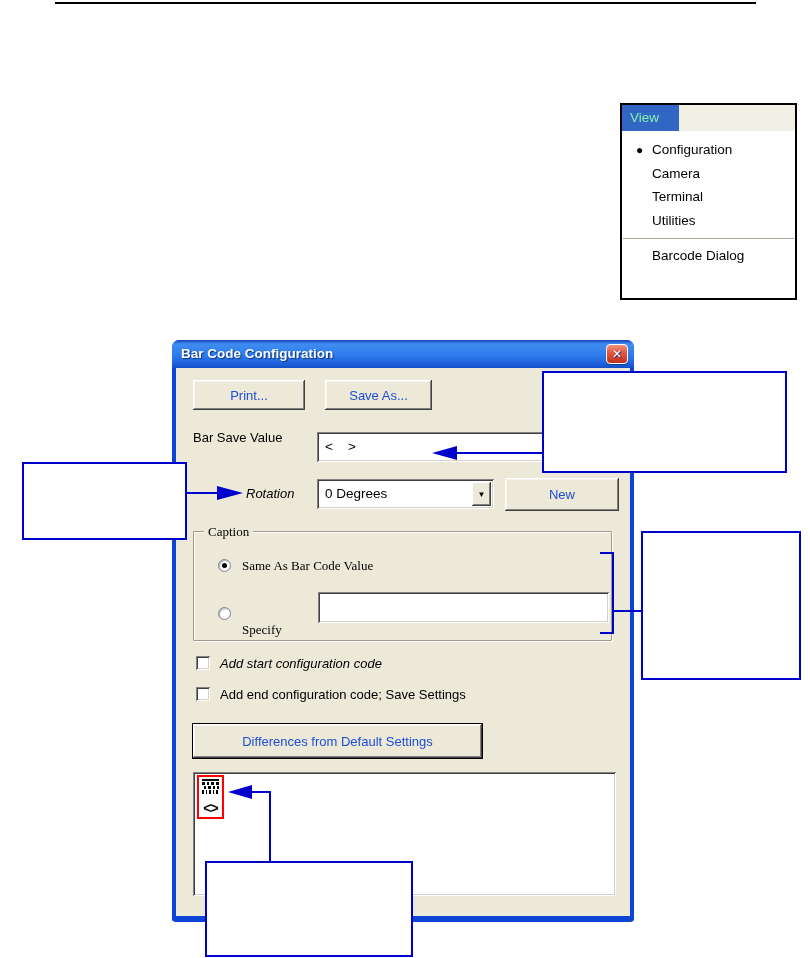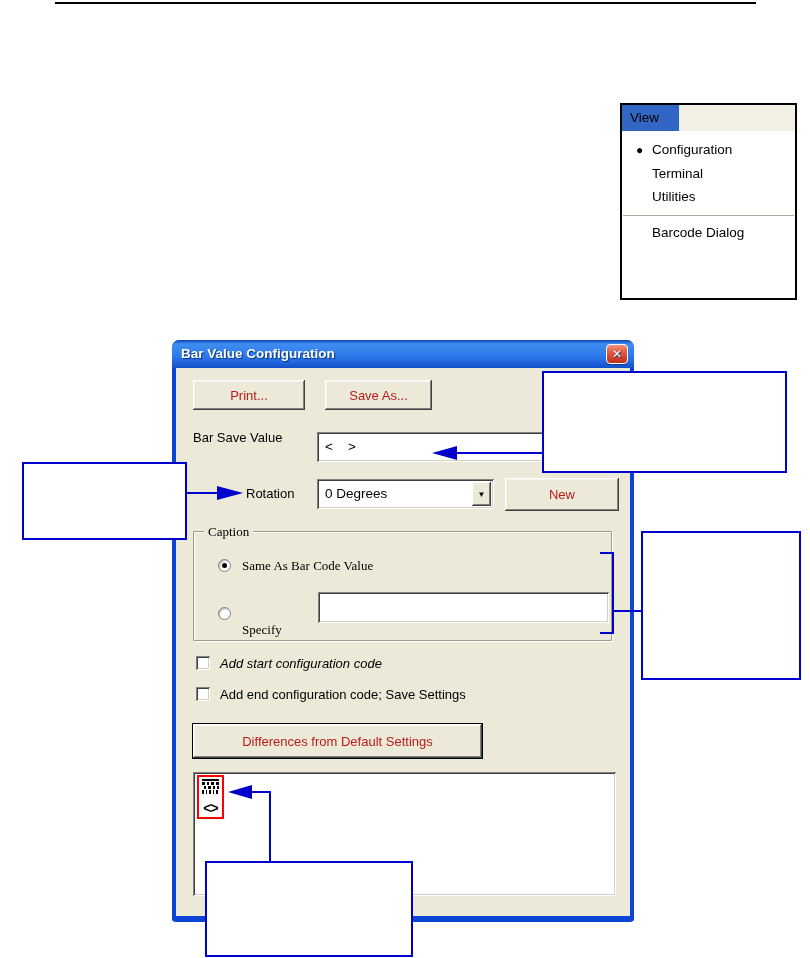--- a/index.html
+++ b/index.html
@@ -10,21 +10,21 @@
   }
   .abs{position:absolute;}
 
   
   #top-rule{left:55px;top:2px;width:701px;height:2px;background:#000;}
 
   
   #view-menu{left:620px;top:103px;width:177px;height:197px;background:#fff;
     border:2px solid #000;box-sizing:border-box;}
   #view-menubar{height:26px;background:#F2F0E4;display:flex;}
-  #view-menu-title{width:57px;height:26px;background:#3166C5;color:#000000;
+  #view-menu-title{width:57px;height:26px;background:#3166C5;color:#86efac;
     font-size:13.5px;line-height:26px;padding-left:8px;box-sizing:border-box;}
   .menu-items{padding-top:7px;}
   .menu-item{height:23.5px;position:relative;display:flex;align-items:center;
     padding-left:30px;font-size:13.5px;color:#000;}
   .menu-bullet{position:absolute;left:14px;top:50%;transform:translateY(-50%);
     font-size:12px;color:#000;}
   .menu-separator{height:1px;background:#ACA899;margin:6px 1px 5px 1px;}
 
   
   #xp-window{left:172px;top:340px;width:462px;height:582px;box-sizing:border-box;
@@ -37,21 +37,21 @@
     color:#fff;font-weight:bold;font-size:13.5px;line-height:28px;padding-left:9px;
     text-shadow:1px 1px 1px #09327E;}
   #close-button{position:absolute;right:6px;top:4px;width:22px;height:20px;box-sizing:border-box;
     border:1px solid #fff;border-radius:4px;
     background:linear-gradient(180deg,#F2947C 0%,#E25A41 40%,#CB3A22 85%,#B83418 100%);
     color:#fff;font-weight:bold;font-size:12px;line-height:18px;text-align:center;
     box-shadow:0 1px 1px rgba(0,0,0,.35);}
   #client{position:absolute;left:0;top:28px;width:454px;height:548px;background:#ECE9D8;}
 
   
-  .btn3d{background:#ECE9D8;color:#b91c1c;font-size:13px;text-align:center;box-sizing:border-box;
+  .btn3d{background:#ECE9D8;color:#1d4ed8;font-size:13px;text-align:center;box-sizing:border-box;
     box-shadow:inset -1px -1px 0 #404040,inset 1px 1px 0 #ffffff,inset -2px -2px 0 #808080,inset 2px 2px 0 #F5F4EE;
     display:flex;align-items:center;justify-content:center;}
   .btn-default{box-shadow:0 0 0 1px #000, inset -1px -1px 0 #404040,inset 1px 1px 0 #ffffff,inset -2px -2px 0 #808080,inset 2px 2px 0 #F5F4EE;}
   .sunken{background:#fff;box-sizing:border-box;
     box-shadow:inset 1px 1px 0 #808080,inset -1px -1px 0 #fff,inset 2px 2px 0 #404040,inset -2px -2px 0 #D4D0C8;}
   .label{font-size:13px;color:#000;white-space:nowrap;}
   .field-text{font-size:13.5px;color:#000;padding:7px 0 0 8px;white-space:pre;}
 
   .combo-btn{position:absolute;right:3px;top:3px;width:19px;height:24px;background:#ECE9D8;
     box-shadow:inset -1px -1px 0 #404040,inset 1px 1px 0 #ffffff,inset -2px -2px 0 #808080;
@@ -89,50 +89,53 @@
 <div class="abs" id="view-menu">
   <div id="view-menubar">
     <div id="view-menu-title">View</div>
   </div>
   <div class="menu-items">
     <div class="menu-item">
       <span class="menu-bullet">●</span>
       <span>Configuration</span>
     </div>
     <div class="menu-item">
+      <span>Camera</span>
+    </div>
+    <div class="menu-item">
       <span>Terminal</span>
     </div>
     <div class="menu-item">
       <span>Utilities</span>
     </div>
     <div class="menu-separator"></div>
     <div class="menu-item">
       <span>Barcode Dialog</span>
     </div>
   </div>
 </div>
 
 <div class="abs" id="xp-window">
   <div id="titlebar">
-    <span>Bar Value Configuration</span>
+    <span>Bar Code Configuration</span>
     <div id="close-button">
       <span>✕</span>
     </div>
   </div>
   <div id="client">
 
     <div class="abs btn3d" style="left:17px;top:12px;width:112px;height:30px;">Print...</div>
     <div class="abs btn3d" style="left:149px;top:12px;width:107px;height:30px;">Save As...</div>
 
     <div class="abs label" style="left:17px;top:62px;">Bar Save Value</div>
     <div class="abs sunken" style="left:141px;top:64px;width:293px;height:30px;">
       <div class="field-text">&lt;    &gt;</div>
     </div>
 
-    <div class="abs label" style="left:70px;top:118px;">Rotation</div>
+    <div class="abs label" style="left:70px;top:118px;font-style:italic;">Rotation</div>
     <div class="abs sunken" style="left:141px;top:111px;width:177px;height:30px;">
       <div class="field-text" style="">0 Degrees</div>
       <div class="combo-btn">
         <span>▼</span>
       </div>
     </div>
     <div class="abs btn3d" style="left:329px;top:110px;width:114px;height:33px;">New</div>
 
     <div class="abs groupbox" style="left:17px;top:163px;width:419px;height:110px;">
       <div class="group-label">Caption</div>

